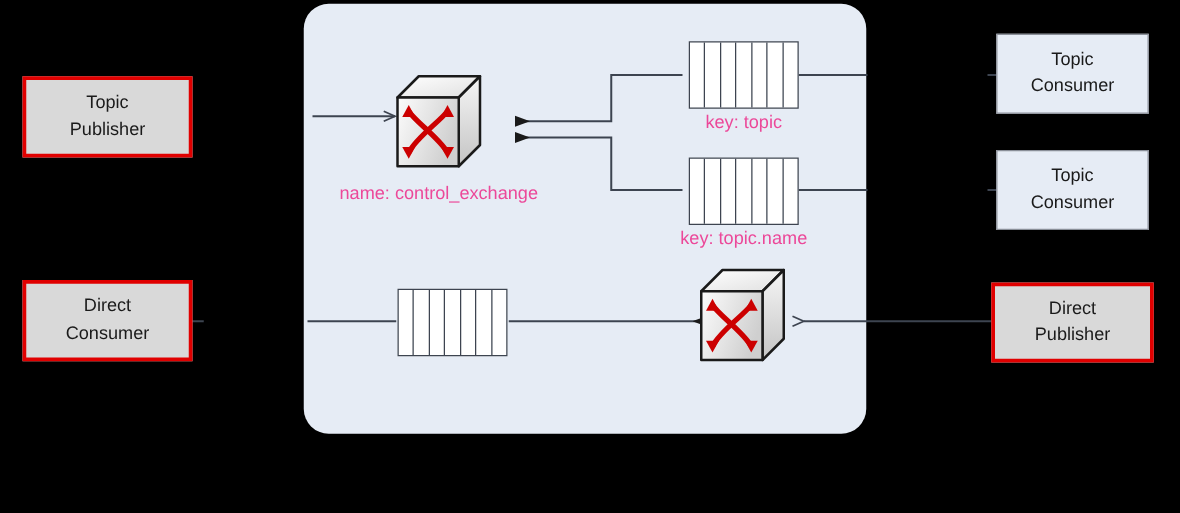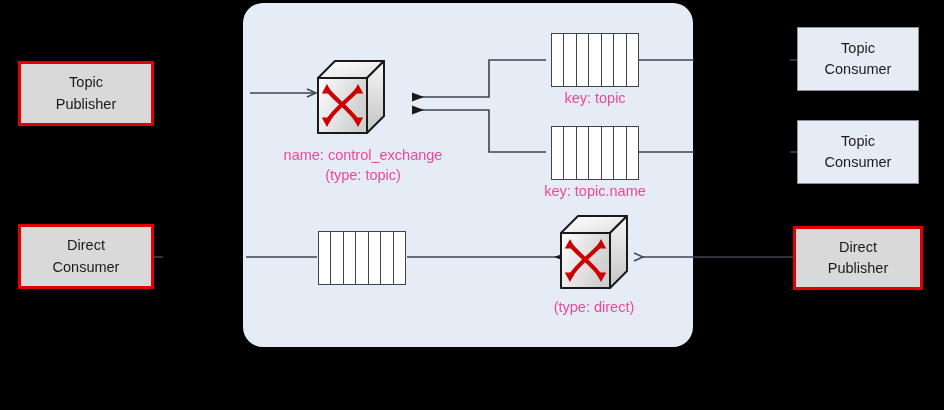--- a/index.html
+++ b/index.html
@@ -177,23 +177,22 @@
       </g>
       <g fill="#cc0000">
         <path d="M14,26 L19.2,35.5 L8.8,35.5 Z"></path>
         <path d="M45,26 L50.2,35.5 L39.8,35.5 Z"></path>
         <path d="M14,69 L8.8,59.5 L19.2,59.5 Z"></path>
         <path d="M45,69 L39.8,59.5 L50.2,59.5 Z"></path>
       </g>
     </svg>
   </div>
 
-  <div class="caption" style="left:260px; top:146px; width:206px;">
+  <div class="caption" style="left:248px; top:146px; width:206px;">
     <span>name: control_exchange</span>
-    <span>(type: topic)</span>
   </div>
 
   <div class="exchange" style="left:556px; top:213px; width:76px; height:82px;">
     <svg width="76" height="82" viewBox="0 0 76 82" xmlns="http://www.w3.org/2000/svg">
       <defs>
         <linearGradient id="gFront2" x1="0" y1="0" x2="1" y2="0.4">
           <stop offset="0%" stop-color="#fcfcfc"></stop>
           <stop offset="55%" stop-color="#e4e4e4"></stop>
           <stop offset="100%" stop-color="#cfcfcf"></stop>
         </linearGradient>
@@ -216,21 +215,20 @@
       <g fill="#cc0000">
         <path d="M14,26 L19.2,35.5 L8.8,35.5 Z"></path>
         <path d="M45,26 L50.2,35.5 L39.8,35.5 Z"></path>
         <path d="M14,69 L8.8,59.5 L19.2,59.5 Z"></path>
         <path d="M45,69 L39.8,59.5 L50.2,59.5 Z"></path>
       </g>
     </svg>
   </div>
 
   <div class="caption" style="left:491px; top:298px; width:206px;">
-    <span>(type: direct)</span>
   </div>
 
   <div class="queue" style="left:551px; top:33px; width:88px; height:54px;">
     <div class="cell"></div>
     <div class="cell"></div>
     <div class="cell"></div>
     <div class="cell"></div>
     <div class="cell"></div>
     <div class="cell"></div>
     <div class="cell"></div>

